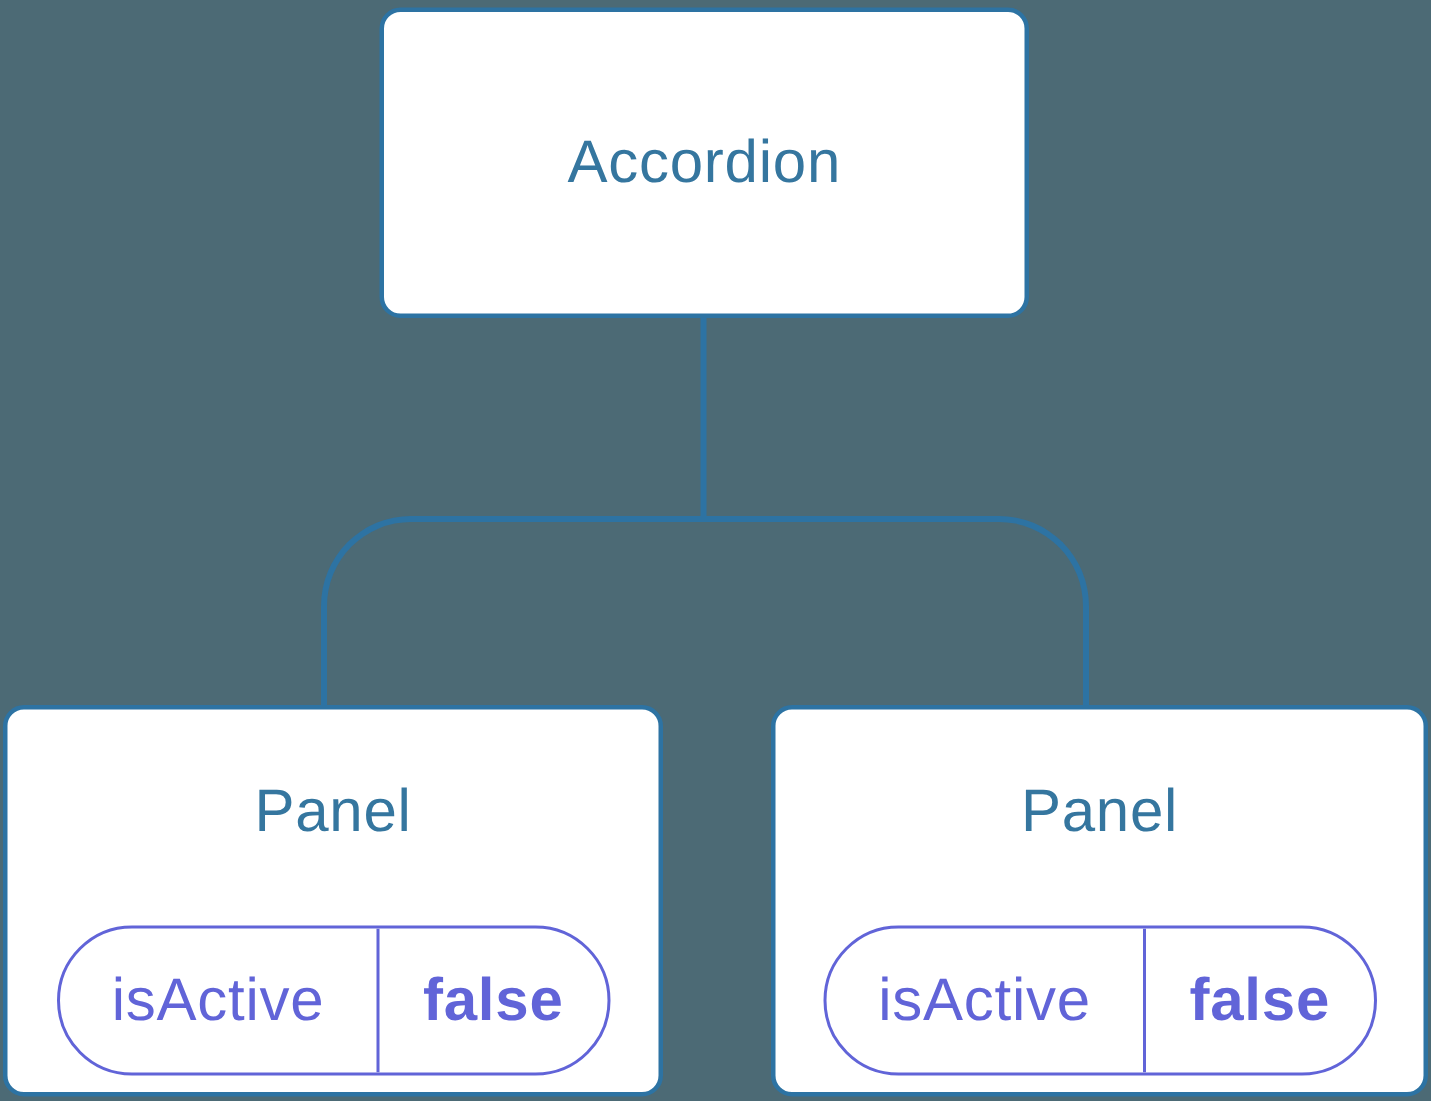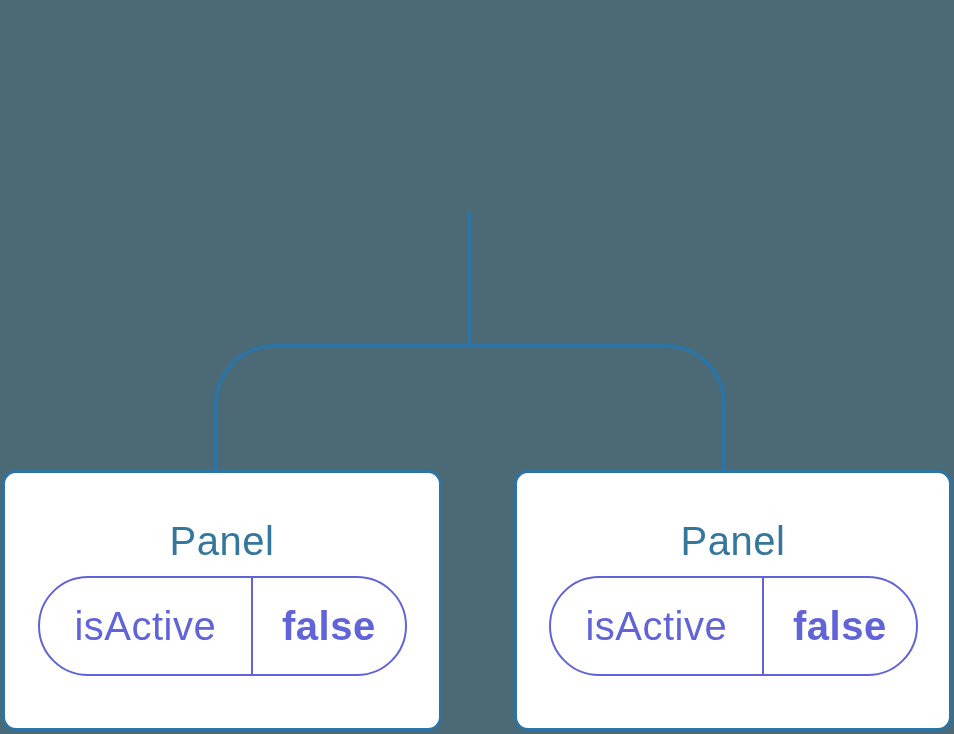--- a/index.html
+++ b/index.html
@@ -34,20 +34,21 @@
     font-size: 40px;
     letter-spacing: 0.5px;
     white-space: nowrap;
   }
   .node-panel {
     top: 470px;
     height: 261px;
     display: flex;
     flex-direction: column;
     align-items: center;
+    gap: 41px;
   }
   .node-panel-1 { left: 2px;   width: 440px; }
   .node-panel-2 { left: 514px; width: 438px; }
   .panel-title {
     margin-top: 44px;
     line-height: 48px;
   }
   
   .stem {
     position: absolute;
@@ -90,20 +91,23 @@
     flex: 0 0 58%;
     border-right: 2px solid var(--state, #6164d8);
   }
   .pill-value { flex: 1 1 auto; font-weight: bold; }
 </style>
 </head>
 <body>
 
 <div class="stage">
 
+  <div class="node node-root">
+    <span class="node-title">Accordion</span>
+  </div>
 
   <div class="stem"></div>
   <div class="bracket"></div>
 
   <div class="node node-panel node-panel-1">
     <span class="node-title panel-title">Panel</span>
     <div class="pill">
       <span class="pill-cell pill-key">isActive</span>
       <span class="pill-cell pill-value">false</span>
     </div>

